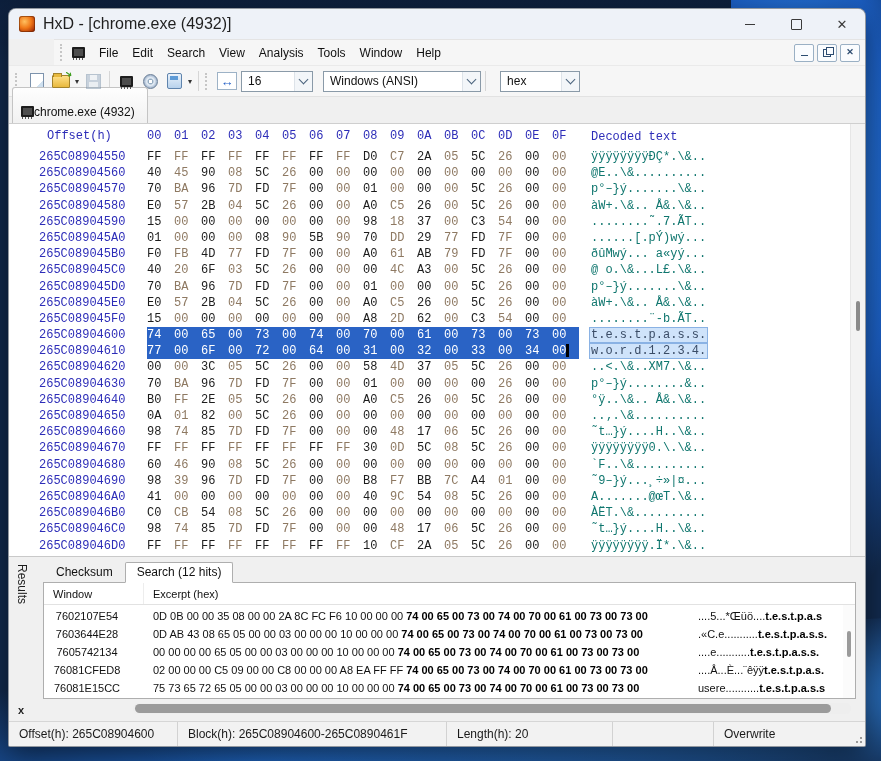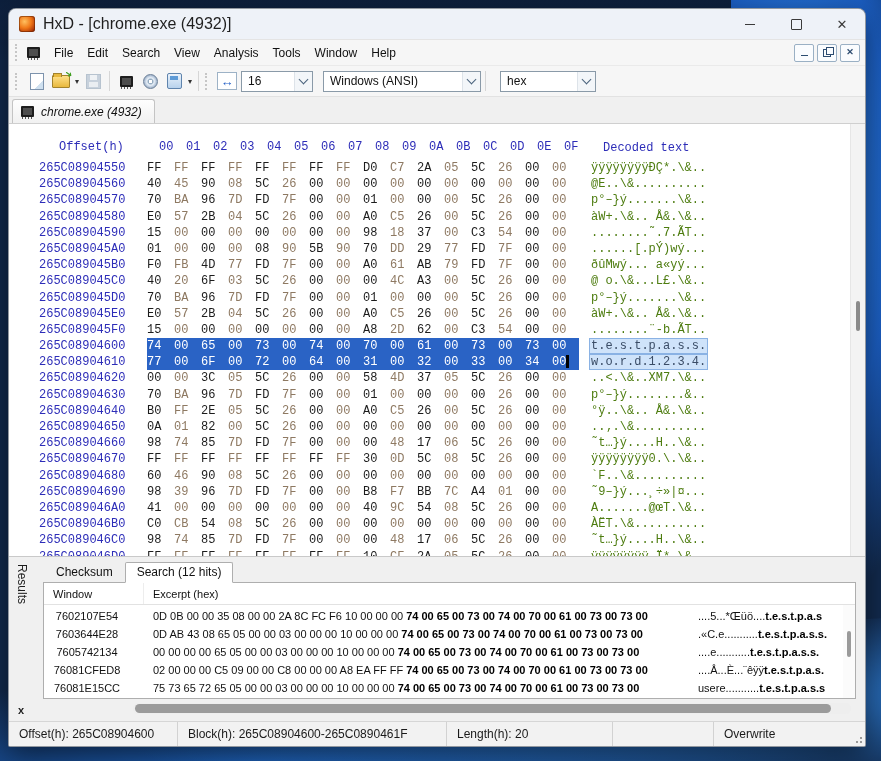--- a/index.html
+++ b/index.html
@@ -36,21 +36,21 @@
     box-shadow:inset 0 0 0 1px rgba(90,30,0,.5);}
   .title-text{font-size:16px;color:#1f1f1f;}
   .win-controls{margin-left:auto;display:flex;height:100%;}
   .win-btn{width:46px;display:flex;align-items:center;justify-content:center;color:#3a3a3a;}
   .glyph-min{width:10px;border-top:1px solid #3a3a3a;display:inline-block;}
   .glyph-max{width:9px;height:9px;border:1px solid #3a3a3a;display:inline-block;border-radius:1px;}
   .glyph-close{font-size:13px;line-height:1;}
 
   
   .menubar{flex:none;height:25px;background:#f6f6f6;border-top:1px solid #e4e4e4;
-    display:flex;align-items:center;padding-left:4px;font-size:12px;color:#111;}
+    display:flex;align-items:center;padding-left:4px;font-size:12px;color:#111;margin-left:45px;}
   .grip{width:3px;height:17px;border-left:2px dotted #c6c6c6;margin:0 5px 0 2px;}
   .chip-icon{width:13px;height:11px;background:#1d1d1d;border-radius:1px;position:relative;margin:0 7px 0 2px;}
   .chip-icon::before{content:"";position:absolute;left:2px;top:2px;right:2px;bottom:2px;background:#4e4e4e;}
   .chip-icon::after{content:"";position:absolute;left:1px;right:1px;bottom:-2px;height:2px;
     background:repeating-linear-gradient(90deg,#555 0 1px,transparent 1px 3px);}
   .menu-item{padding:3px 7px;}
   .mdi-controls{margin-left:auto;display:flex;gap:3px;padding-right:5px;}
   .mdi-btn{width:18px;height:16px;border:1px solid #9ab0c4;background:#fafcfe;border-radius:2px;
     display:flex;align-items:center;justify-content:center;color:#2c4c70;}
   .mdi-min{width:7px;border-top:1px solid #2c4c70;display:inline-block;margin-top:6px;}
@@ -79,46 +79,46 @@
   .icon-width{color:#2a64c8;font-weight:bold;font-size:13px;border:1px solid #9db2c6;background:#fff;
     width:18px;height:16px;display:flex;align-items:center;justify-content:center;line-height:1;}
   .combo{height:21px;border:1px solid #8a9aa8;background:#fff;display:flex;align-items:center;
     font-size:12px;color:#111;padding-left:6px;box-sizing:border-box;flex:none;}
   .combo .combo-arrow{margin-left:auto;width:17px;height:100%;background:#f3f6f9;border-left:1px solid #dde3e9;
     display:flex;align-items:center;justify-content:center;}
   .chev{width:6px;height:6px;border-right:1px solid #49627c;border-bottom:1px solid #49627c;
     transform:rotate(45deg);margin-top:-3px;}
   .combo-16{width:72px;margin-left:2px;text-align:center;}
   .combo-enc{width:158px;margin-left:10px;}
-  .combo-base{width:96px;margin-left:10px;}
+  .combo-base{width:80px;margin-left:10px;}
 
   
   .tabbar{flex:none;height:26px;background:#f0f0f0;border-top:1px solid #e2e2e2;
     display:flex;align-items:flex-end;padding-left:3px;}
-  .doc-tab{height:23px;display:flex;align-items:center;gap:7px;padding:0 12px 0 8px;
+  .doc-tab{height:23px;display:flex;align-items:center;padding:12px 12px 0 8px;
     background:linear-gradient(#fefefe,#f1f1f1);border:1px solid #c4c4c4;border-bottom:none;
-    border-radius:3px 3px 0 0;font-size:12px;color:#111;font-style:italic;}
+    border-radius:3px 3px 0 0;font-size:12px;color:#111;}
 
   
   .hex-area{flex:1;background:#fff;position:relative;overflow:hidden;
     font-family:"Liberation Mono","DejaVu Sans Mono",monospace;font-size:12px;border-top:1px solid #cfcfcf;}
   .hex-scroll-wrap{position:absolute;inset:0 14px 0 0;overflow:hidden;}
-  .hex-header{height:20px;padding-top:16px;color:#2d2db8;white-space:nowrap;margin-left:12px;}
+  .hex-header{height:20px;padding-top:5px;color:#2d2db8;white-space:nowrap;}
   .hex-rows{overflow:hidden;height:calc(100% - 25px);}
   .hex-row{height:16.2px;line-height:16.2px;white-space:nowrap;}
   .hex-offset{display:inline-block;width:108px;margin-left:30px;color:#2d2db8;}
   .hex-offset.hdr{box-sizing:border-box;padding-left:8px;}
   .hex-bytes{display:inline-block;width:432px;position:relative;vertical-align:top;}
   .byte{display:inline-block;width:27px;}
   .byte.even{color:#1c1c1c;}
   .byte.odd{color:#8e7962;}
   .byte.hdr{color:#2d2db8;}
   .hex-bytes.sel{background:#2a63c5;}
   .hex-bytes.sel .byte{color:#ffffff;}
-  .hex-decoded{display:inline-block;margin-left:10px;white-space:pre;color:#4d7c0f;
+  .hex-decoded{display:inline-block;margin-left:10px;white-space:pre;color:#0f766e;
     border:1px solid transparent;padding:0 1px;vertical-align:top;height:14px;line-height:14px;margin-top:0px;}
   .hex-decoded.hdr{color:#2d2db8;}
   .hex-decoded.sel{background:#cfe3fa;border-color:#8ab2e4;color:#3a4c66;}
   .text-cursor{position:absolute;left:419px;top:1px;width:3px;height:13px;background:#000;}
   .v-scrollbar{position:absolute;top:0;right:0;bottom:0;width:14px;background:#f3f3f3;border-left:1px solid #e6e6e6;}
   .v-thumb{position:absolute;top:41%;left:5px;width:4px;height:30px;background:#8a8a8a;border-radius:2px;}
 
   
   .results-panel{flex:none;height:164px;background:#f0f0f0;border-top:1px solid #c9c9c9;display:flex;}
   .results-strip{flex:none;width:27px;position:relative;}

